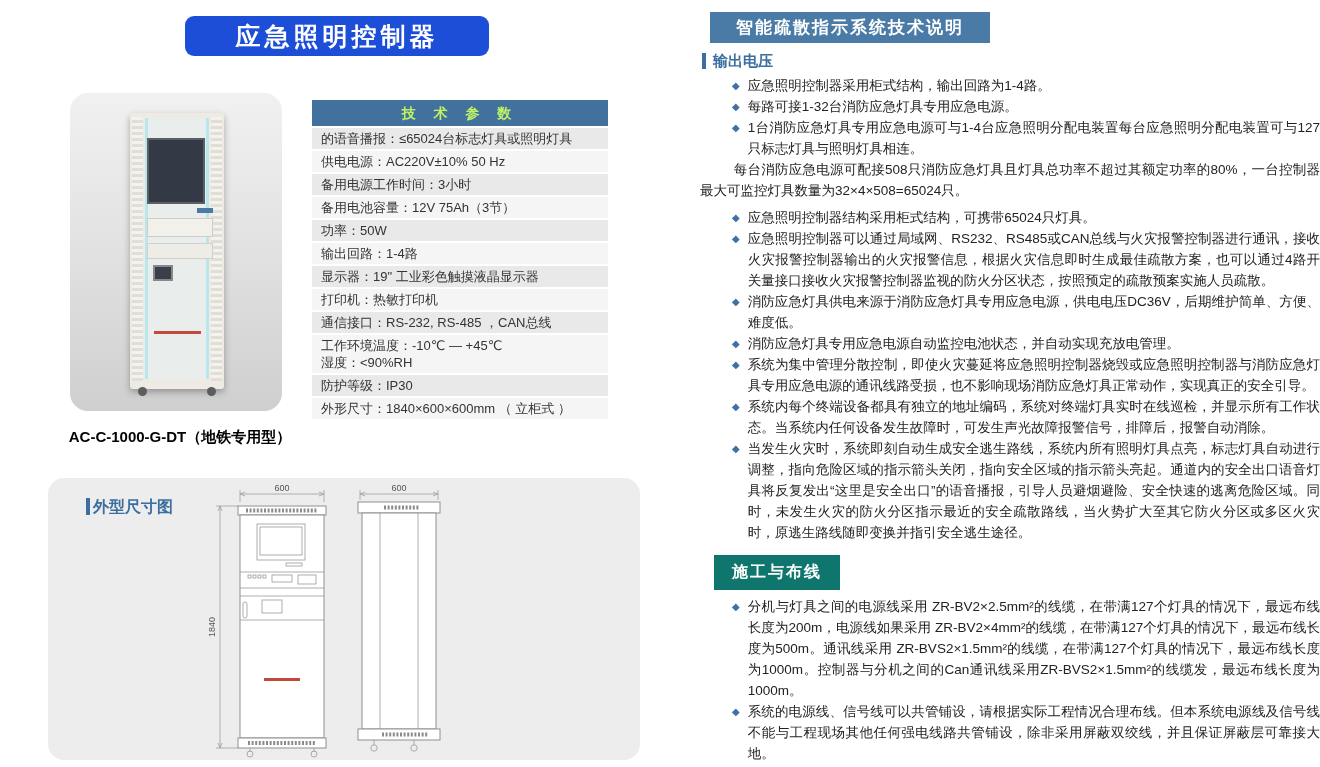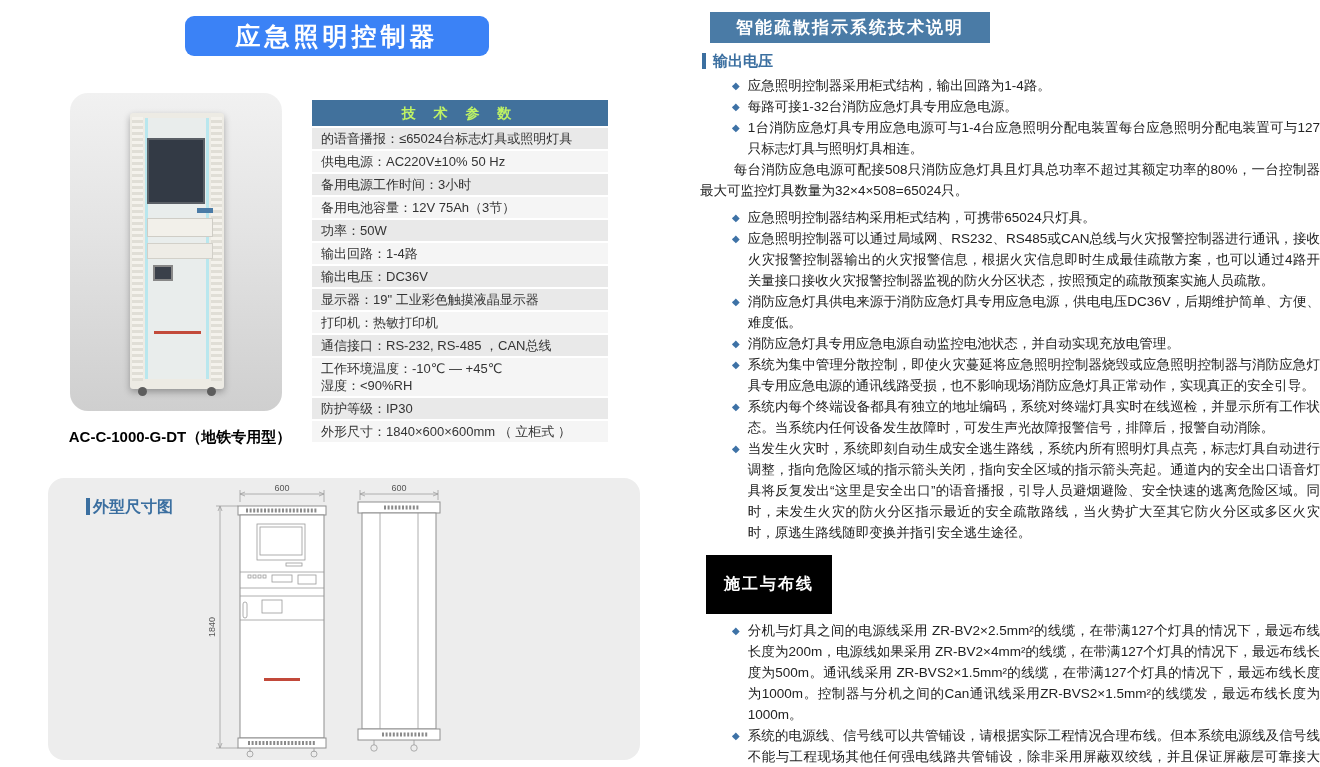--- a/index.html
+++ b/index.html
@@ -1,21 +1,21 @@
 <!DOCTYPE html>
 <html><head>
 <meta charset="utf-8">
 <style>
   * { box-sizing: border-box; margin: 0; padding: 0; }
   html,body { width:1320px; height:767px; overflow:hidden; background:#fff;
     font-family:"Liberation Sans","DejaVu Sans",sans-serif; position:relative; color:#222; }
   .abs { position:absolute; }
 
   
-  .title-badge { left:185px; top:16px; width:304px; height:40px; background:#3b82f6;
+  .title-badge { left:185px; top:16px; width:304px; height:40px; background:#1d4ed8;
     border-radius:9px; color:#fff; font-size:25px; font-weight:bold; text-align:center;
     line-height:40px; letter-spacing:4px; }
 
   .photo-panel { left:70px; top:93px; width:212px; height:318px; border-radius:18px;
     background:linear-gradient(180deg,#f1f1f1 0%,#e3e3e3 45%,#cfcfcf 100%); }
   .cabinet { position:absolute; left:60px; top:20px; width:94px; height:276px;
     background:#edebe4; border-radius:3px; box-shadow:0 3px 7px rgba(0,0,0,.3); }
   .rail { position:absolute; top:4px; bottom:8px; width:11px;
     background:repeating-linear-gradient(0deg,#e0ded6 0 3px,#f4f2ec 3px 6px); }
   .rail.l { left:2px; } .rail.r { right:2px; }
@@ -56,22 +56,22 @@
   .r-title { margin:12px 0 0 10px; width:fit-content; background:#4a7ba6; color:#fff;
     font-size:17px; font-weight:bold; padding:4px 26px; letter-spacing:2px; }
   .sec-head { margin:10px 0 0 2px; color:#3b6fa0; font-size:15px; font-weight:bold;
     border-left:4px solid #3b6fa0; padding-left:7px; line-height:16px; }
   .bullets { margin:6px 0 0 32px; }
   .bullet { display:flex; gap:8px; font-size:13.5px; line-height:21px; color:#222; }
   .diam { color:#3e72a6; font-size:10px; line-height:21px; flex:0 0 auto; }
   .btxt { flex:1; text-align:justify; }
   .para { font-size:13.5px; line-height:21px; color:#222; text-indent:2.5em;
     text-align:justify; }
-  .box-head { margin:12px 0 0 6px; width:fit-content; background:#000000; color:#fff;
-    font-size:16px; font-weight:bold; padding:19px 18px; letter-spacing:2px; }
+  .box-head { margin:12px 0 0 14px; width:fit-content; background:#0f766e; color:#fff;
+    font-size:16px; font-weight:bold; padding:7px 18px; letter-spacing:2px; }
 </style>
 </head>
 <body>
 
 <div class="abs title-badge">应急照明控制器</div>
 
 <div class="abs photo-panel">
   <div class="cabinet">
     <div class="rail l"></div>
     <div class="rail r"></div>
@@ -90,21 +90,20 @@
 <div class="abs model">AC-C-1000-G-DT（地铁专用型）</div>
 
 <div class="abs params">
   <div class="params-header">技 术 参 数</div>
   <div class="prow g">的语音播报：≤65024台标志灯具或照明灯具</div>
   <div class="prow w">供电电源：AC220V±10% 50 Hz</div>
   <div class="prow g">备用电源工作时间：3小时</div>
   <div class="prow w">备用电池容量：12V 75Ah（3节）</div>
   <div class="prow g">功率：50W</div>
   <div class="prow w">输出回路：1-4路</div>
-  <div class="prow g">输出电压：DC36V</div>
   <div class="prow g">显示器：19" 工业彩色触摸液晶显示器</div>
   <div class="prow w">打印机：热敏打印机</div>
   <div class="prow g">通信接口：RS-232, RS-485 ，CAN总线</div>
   <div class="prow w">工作环境温度：-10℃ — +45℃
 湿度：&lt;90%RH</div>
   <div class="prow g">防护等级：IP30</div>
   <div class="prow w">外形尺寸：1840×600×600mm （ 立柜式 ）</div>
 </div>
 
 <div class="abs dim-panel">

